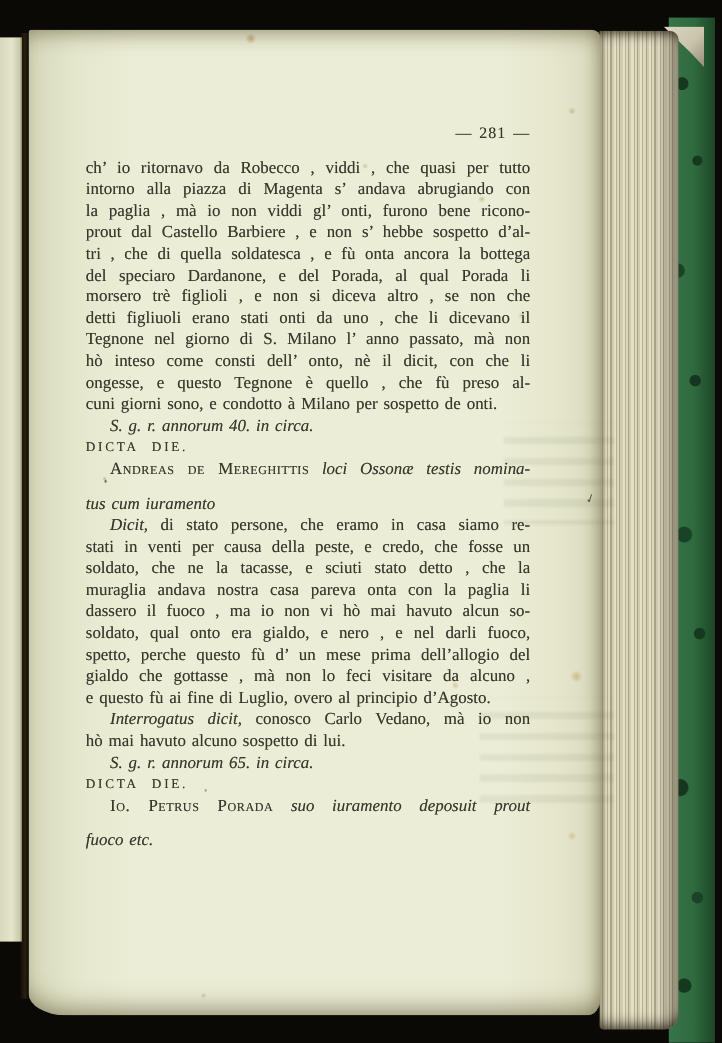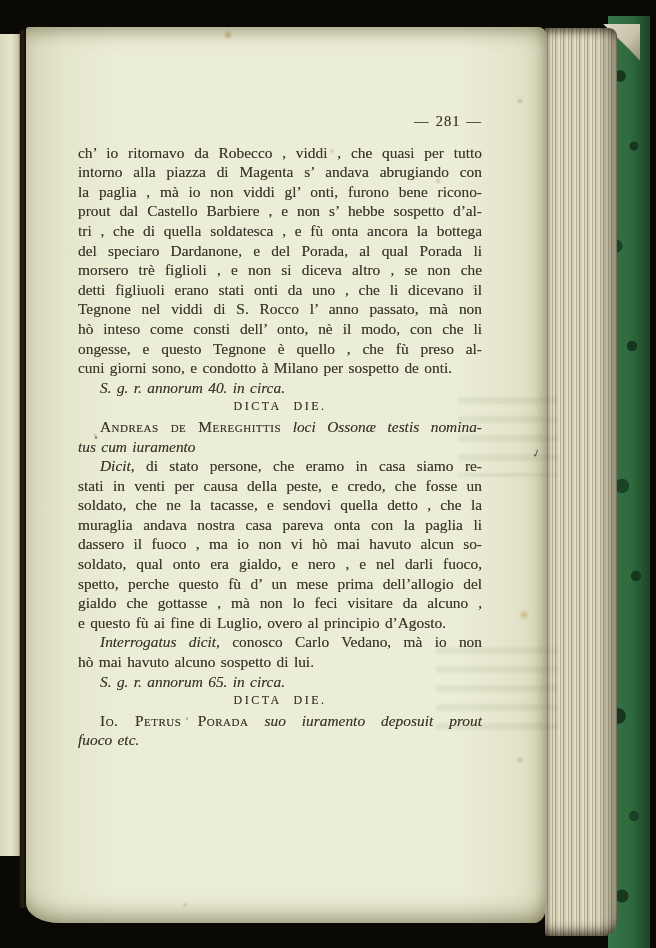--- a/index.html
+++ b/index.html
@@ -71,25 +71,25 @@
     color:#39362c; font-size:15.4px; line-height:19.6px; word-spacing:1.5px;
     text-shadow:0 0 .5px rgba(57,54,44,.55); }
 
   .page-number { text-align:right; font-size:14.5px; letter-spacing:1px; margin-bottom:11px; }
 
   .tl { text-align:justify; text-align-last:justify; }
   .lines > .tl:last-child { text-align-last:left; }
   .last-left { text-align-last:left !important; }
   .indent { padding-left:22px; }
 
-  .it { font-style:italic; }
+  .it { font-style:italic;margin-top:12px; }
   .sc { font-variant:small-caps; letter-spacing:.5px; }
 
   .sgr { font-style:italic; padding-left:22px; }
-  .dicta { text-align:center; font-size:12px; letter-spacing:2.5px; word-spacing:7px; }
+  .dicta { text-align:left; font-size:12px; letter-spacing:2.5px; word-spacing:7px; }
 </style>
 </head>
 <body>
 
 <div class="cover-strip"></div>
 <div class="cover-corner-fold"></div>
 
 <div class="page-edges"></div>
 
 <div class="facing-sliver"></div>
@@ -109,22 +109,22 @@
 
     <div class="lines">
         <div class="tl">ch’ io ritornavo da Robecco , viddi , che quasi per tutto</div>
         <div class="tl">intorno alla piazza di Magenta s’ andava abrugiando con</div>
         <div class="tl">la paglia , mà io non viddi gl’ onti, furono bene ricono-</div>
         <div class="tl">prout dal Castello Barbiere , e non s’ hebbe sospetto d’al-</div>
         <div class="tl">tri , che di quella soldatesca , e fù onta ancora la bottega</div>
         <div class="tl">del speciaro Dardanone, e del Porada, al qual Porada li</div>
         <div class="tl">morsero trè figlioli , e non si diceva altro , se non che</div>
         <div class="tl">detti figliuoli erano stati onti da uno , che li dicevano il</div>
-        <div class="tl">Tegnone nel viddi di S. Rocco l’ anno passato, mà non</div>
-        <div class="tl">hò inteso come consti dell’ onto, nè il modo, con che li</div>
+        <div class="tl">Tegnone nel giorno di S. Milano l’ anno passato, mà non</div>
+        <div class="tl">hò inteso come consti dell’ onto, nè il dicit, con che li</div>
         <div class="tl">ongesse, e questo Tegnone è quello , che fù preso al-</div>
         <div class="tl">cuni giorni sono, e condotto à Milano per sospetto de onti.</div>
       </div>
 
     <div class="sgr">S. g. r. annorum 40. in circa.</div>
 
     <div class="dicta">DICTA DIE.</div>
 
     <div>
       <div class="tl indent">
@@ -132,21 +132,21 @@
       </div>
       <div class="it last-left tl">tus cum iuramento</div>
     </div>
 
     <div>
       <div class="tl indent">
         <span class="it">Dicit,</span><span> di stato persone, che eramo in casa siamo re-</span>
       </div>
       <div class="lines">
           <div class="tl">stati in venti per causa della peste, e credo, che fosse un</div>
-          <div class="tl">soldato, che ne la tacasse, e sendovi quella detto , che la</div>
+          <div class="tl">soldato, che ne la tacasse, e sciuti stato detto , che la</div>
           <div class="tl">muraglia andava nostra casa pareva onta con la paglia li</div>
           <div class="tl">dassero il fuoco , ma io non vi hò mai havuto alcun so-</div>
           <div class="tl">soldato, qual onto era gialdo, e nero , e nel darli fuoco,</div>
           <div class="tl">spetto, perche questo fù d’ un mese prima dell’allogio del</div>
           <div class="tl">gialdo che gottasse , mà non lo feci visitare da alcuno ,</div>
           <div class="tl">e questo fù ai fine di Luglio, overo al principio d’Agosto.</div>
         </div>
     </div>
 
     <div>

